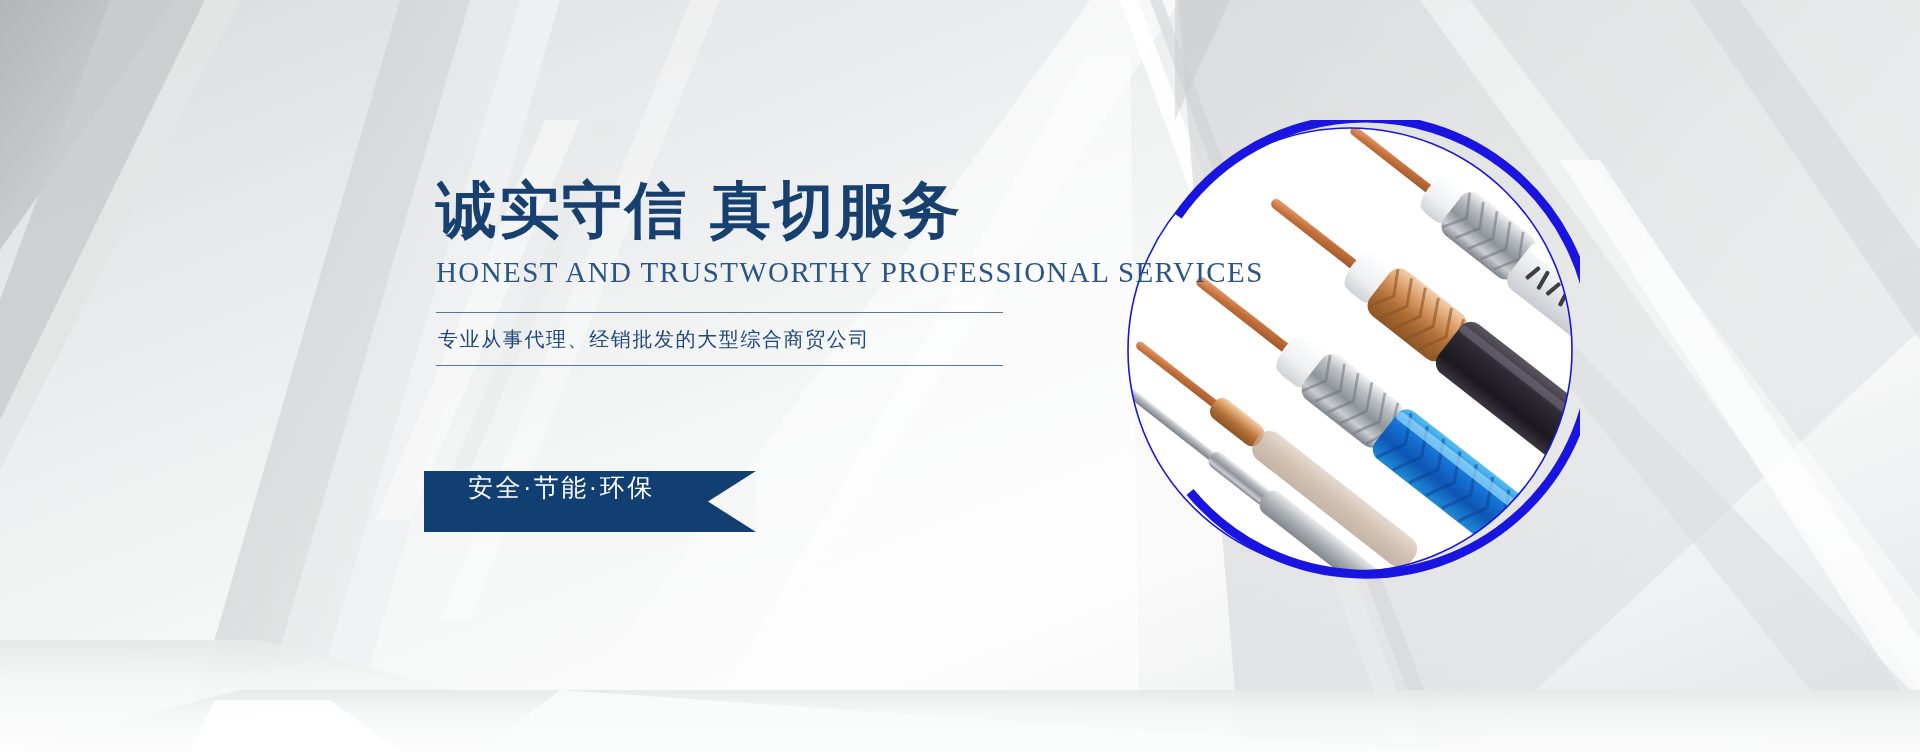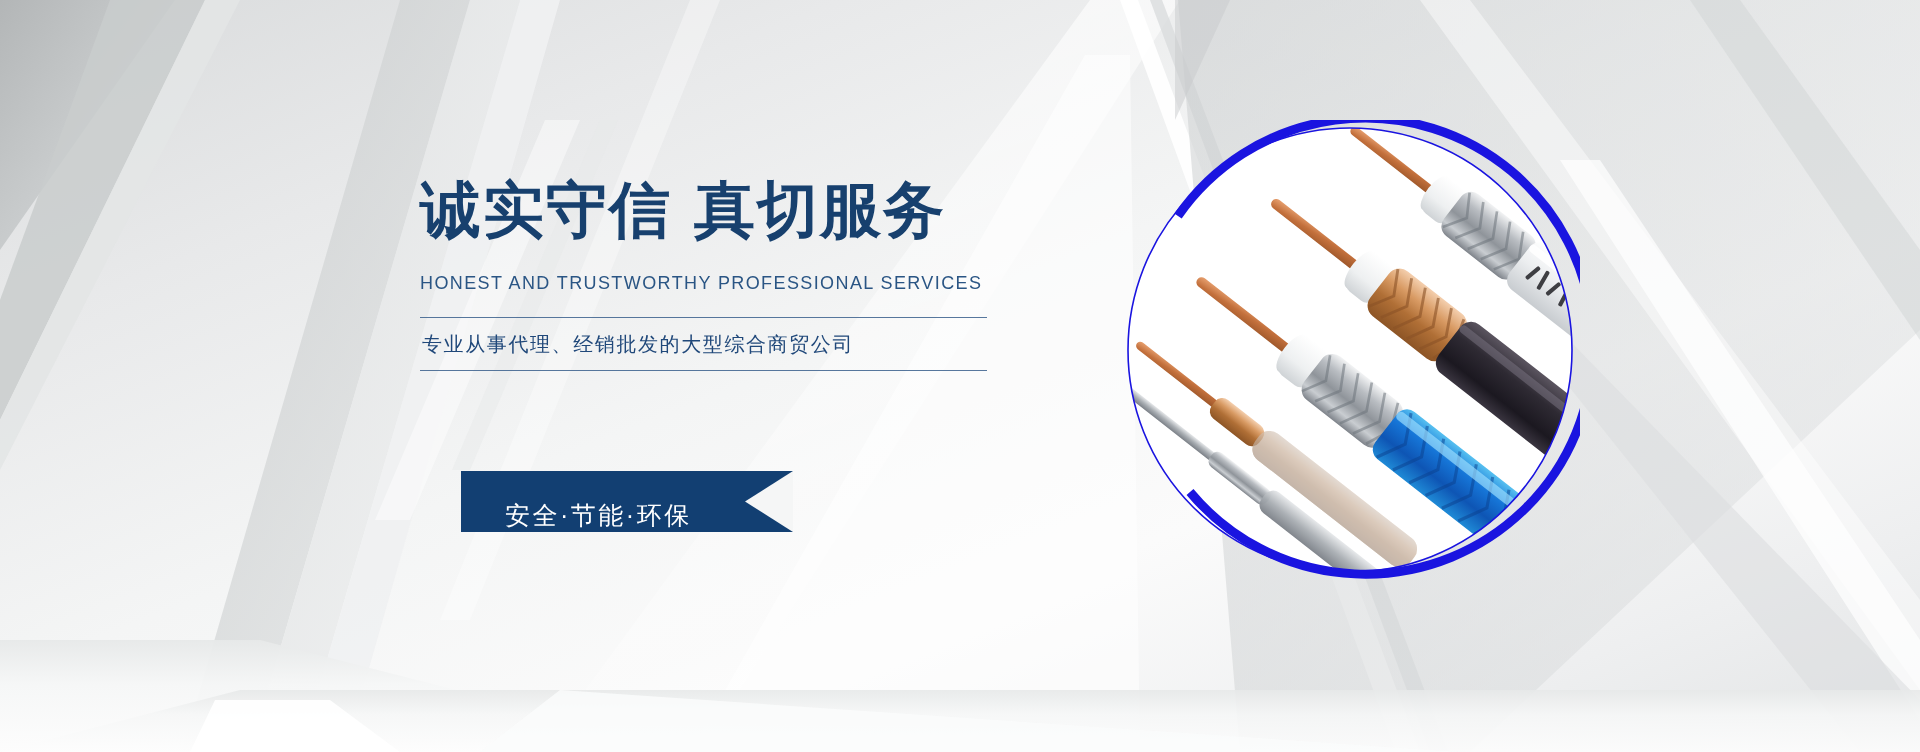--- a/index.html
+++ b/index.html
@@ -18,43 +18,44 @@
     background:linear-gradient(140deg,#dcdedf 0%,#e9eaeb 18%,#f3f4f4 40%,#fafafa 62%,#f0f1f1 82%,#e4e6e7 100%);
   }
 
   
   .bg { position:absolute; inset:0; overflow:hidden; }
   .bg svg { position:absolute; inset:0; width:1920px; height:752px; display:block; }
 
   
   .copy {
     position:absolute;
-    left:420px;
+    left:436px;
     top:178px;
     width:620px;
     z-index:6;
   }
 
   .headline {
     font-size:61px;
     line-height:1.06;
     font-weight:bold;
     color:#17406e;
     letter-spacing:2px;
     white-space:nowrap;
   }
   .headline .gap { display:inline-block; width:22px; }
 
   .subline-en {
-    margin-top:30px;
-    font-size:18px;
+    margin-top:13px;
+    font-size:29px;
     letter-spacing:1.4px;
     color:#2a5584;
     white-space:nowrap;
     font-weight:400;
+    font-family:Liberation Serif, serif;
   }
 
   .rules {
     margin-top:23px;
     width:567px;
   }
   .rule {
     height:1px;
     background:#3a5f8c;
     opacity:.85;
@@ -70,25 +71,24 @@
   
   .ribbon {
     position:absolute;
     left:424px;
     top:471px;
     width:332px;
     height:61px;
     background:#123f72;
     color:#ffffff;
     display:flex;
-    align-items:flex-end;
+    align-items:flex-start;
     z-index:6;
     -webkit-clip-path:polygon(0 0,100% 0,100% 100%,0 100%,0 100%);
             clip-path:polygon(0 0, 100% 0, 100% 100%, 0 100%);
-            margin-left:37px;
   }
   .ribbon-shape {
     position:absolute;
     inset:0;
     background:#123f72;
     -webkit-clip-path:polygon(0 0, 100% 0, 100% 100%, 0 100%, 0 100%);
             clip-path:polygon(0% 0%, 100% 0%, 100% 100%, 0% 100%);
   }
   .ribbon-notch {
     position:absolute;

